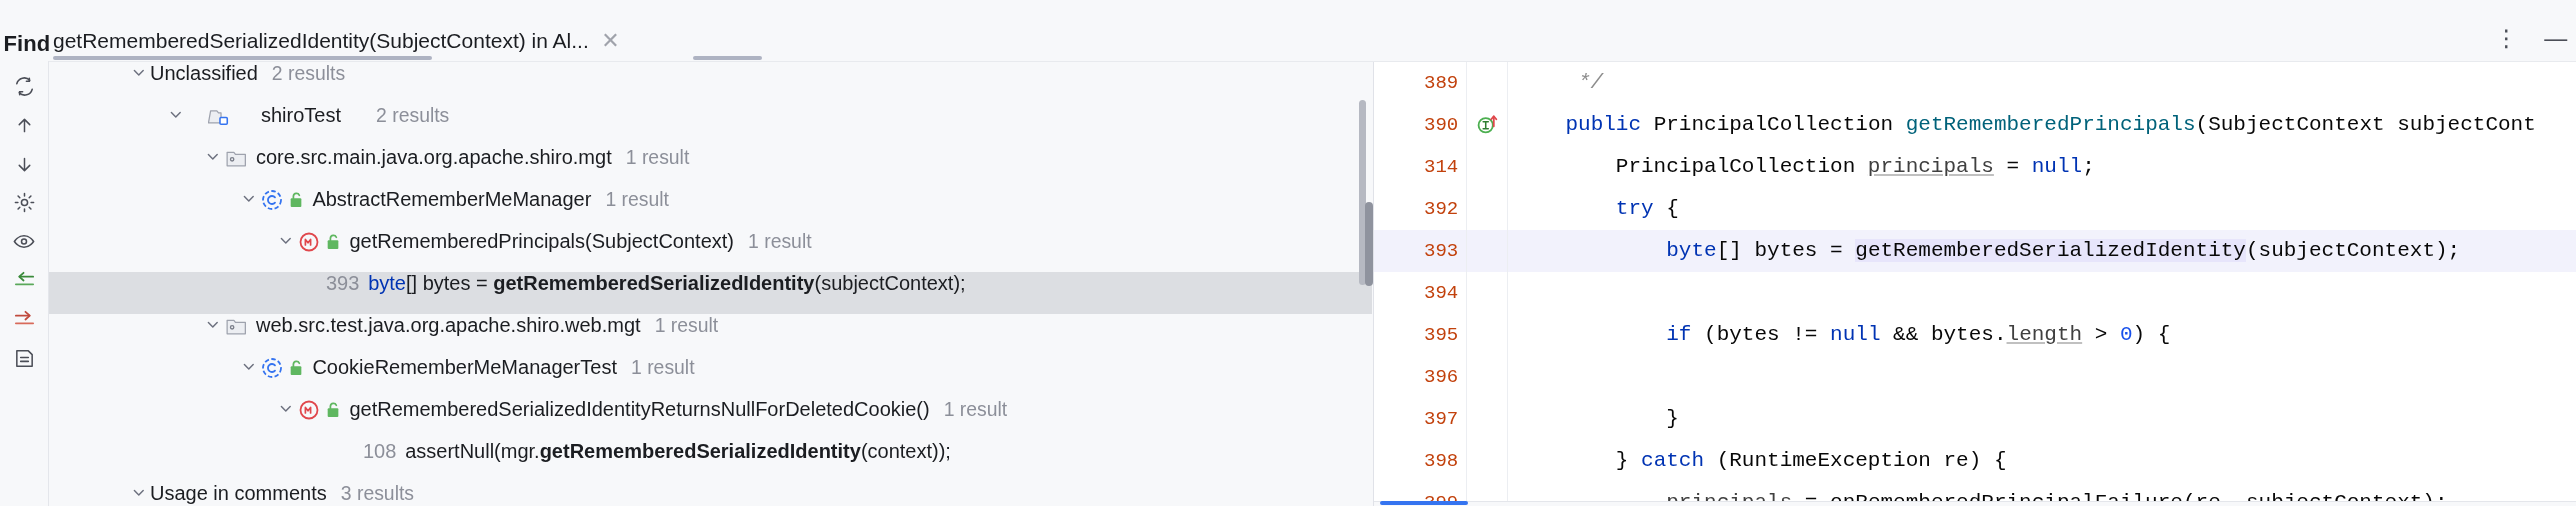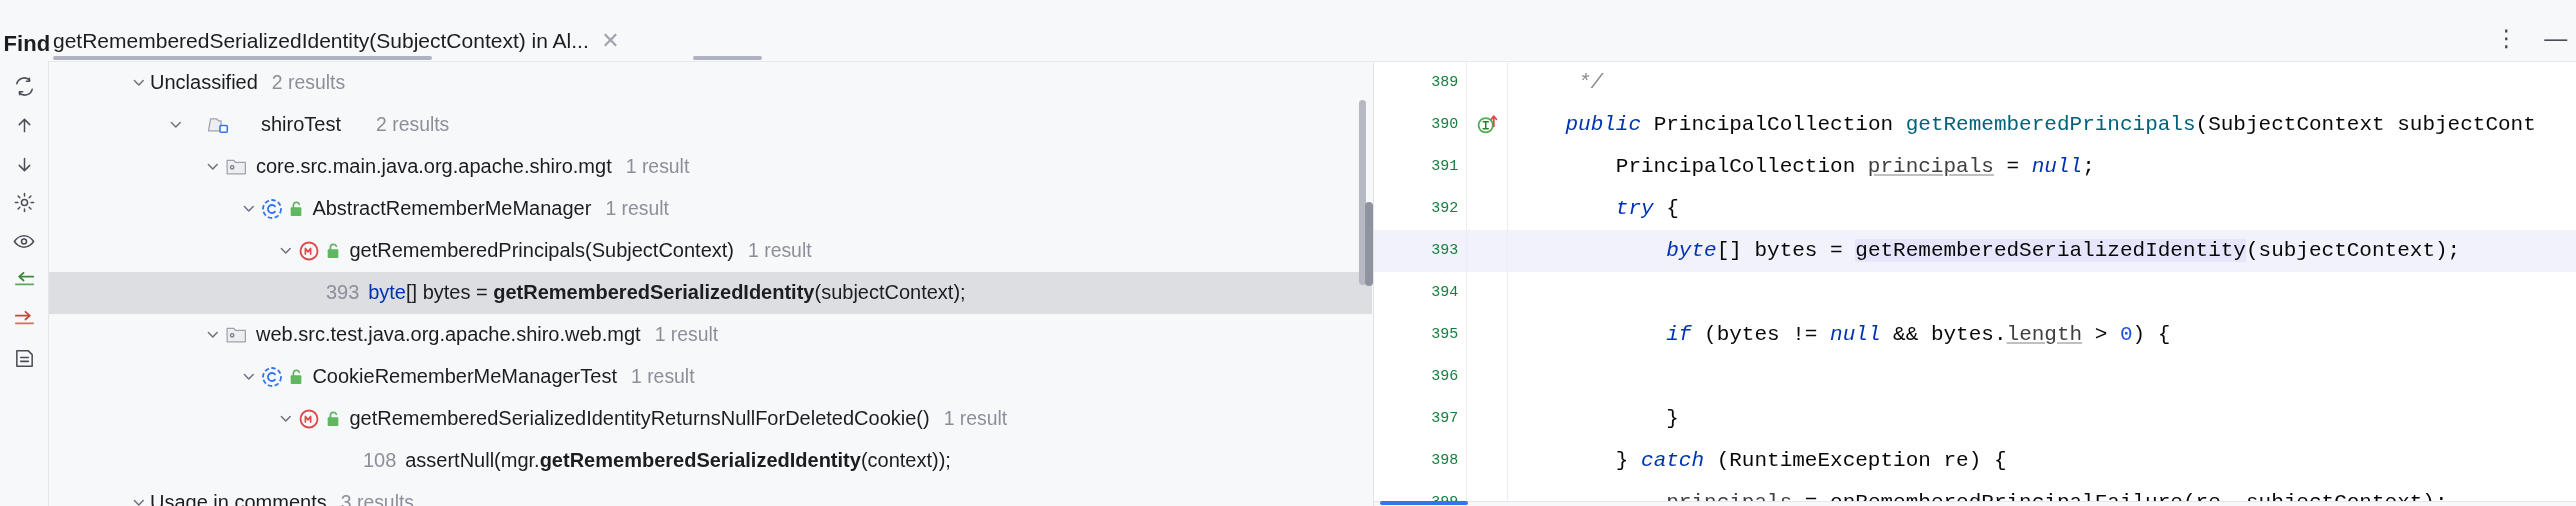--- a/index.html
+++ b/index.html
@@ -59,21 +59,21 @@
     cursor: pointer; border-radius: 3.5px;
   }
   .rail-btn svg { display:block; }
 
   
   .tree {
     position: absolute; left: 49px; top: 25.6px; width: 1323px; height: 481px;
     background: #f7f8fa; overflow: hidden;
   }
   .row {
-    height: 42px; display: flex; align-items: center; white-space: nowrap;
+    height: 42px; display: flex; align-items: flex-start; white-space: nowrap;
     font-size: 20px; color: #1b1d21;
   }
   .row.selected { background: #dcdee2; }
   .chev {
     width: 23px; height: 23px; flex: 0 0 23px;
     display: inline-flex; align-items: center; justify-content: center;
     color: #6c707e;
   }
   .chev svg { display:block; }
   .ico { flex: 0 0 auto; display:inline-flex; align-items:center; margin-right: 7px; }
@@ -107,26 +107,26 @@
     background: #ffffff; overflow: hidden;
   }
   .ed-line {
     height: 42px; display: flex; align-items: center;
     font-family: "Liberation Mono", monospace; font-size: 21px; color: #080808;
     white-space: pre;
   }
   .ed-line.hl { background: #f2f2fc; }
   .gutter {
     width: 93px; flex: 0 0 93px; text-align: right; padding-right: 8.8px;
-    color: #15803d; font-family: "Liberation Mono", monospace; font-size: 15px;
+    color: #c2410c; font-family: "Liberation Mono", monospace; font-size: 19px;
     user-select: none;
   }
   .gutter-ico { width: 41px; flex:0 0 41px; display:flex; align-items:center; justify-content:center; }
   .ed-code { padding-left: 7px; }
-  .e-kw { color: #0033b3; font-weight: 400; font-style: italic; }
+  .e-kw { color: #0033b3; font-weight: 400; }
   .e-cm { color: #8c8c8c; font-style: italic; }
   .e-mt { color: #00627a; }
   .e-fd { color: #404040; text-decoration: underline; text-decoration-color:#c0c0c0; }
   .e-num { color: #1750eb; }
   .e-hlsel { background: #e7e5fb; }
 
   .ed-sep {
     position:absolute; left: 1466px; top: 25.6px; width: 0.9px; height: 439px; background:#eceef2;
   }
   .ed-sep2 {
@@ -393,21 +393,21 @@
   <div class="tree-divider"></div>
 
   <div class="editor" id="editor-container">
       <div class="ed-line"><span class="gutter">389</span><span class="gutter-ico"></span><span class="ed-code"><span class="e-cm">     */</span></span></div>
       <div class="ed-line"><span class="gutter">390</span><span class="gutter-ico"><svg width="26.5" height="26.5" viewBox="0 0 26 26" fill="none">
             <circle cx="11.5" cy="14" r="7" stroke="#4caf50" stroke-width="1.8" fill="#fff"></circle>
             <path d="M9 10.6h5M9 17.4h5M11.5 10.6v6.8" stroke="#2f7d33" stroke-width="1.5" stroke-linecap="round"></path>
             <path d="M19.4 15V5.4" stroke="#e0474c" stroke-width="1.8" stroke-linecap="round"></path>
             <path d="M16.9 8.1l2.5-2.8 2.5 2.8" stroke="#e0474c" stroke-width="1.8" fill="none" stroke-linecap="round" stroke-linejoin="round"></path>
           </svg></span><span class="ed-code"><span>    </span><span class="e-kw">public</span><span> PrincipalCollection </span><span class="e-mt">getRememberedPrincipals</span><span>(SubjectContext subjectCont</span></span></div>
-      <div class="ed-line"><span class="gutter">391</span><span class="gutter-ico"></span><span class="ed-code"><span>        PrincipalCollection </span><span class="e-fd">principals</span><span> = </span><span class="e-kw">null</span><span>;</span></span></div>
+      <div class="ed-line"><span class="gutter">314</span><span class="gutter-ico"></span><span class="ed-code"><span>        PrincipalCollection </span><span class="e-fd">principals</span><span> = </span><span class="e-kw">null</span><span>;</span></span></div>
       <div class="ed-line"><span class="gutter">392</span><span class="gutter-ico"></span><span class="ed-code"><span>        </span><span class="e-kw">try</span><span> {</span></span></div>
       <div class="ed-line hl"><span class="gutter">393</span><span class="gutter-ico"></span><span class="ed-code"><span>            </span><span class="e-kw">byte</span><span>[] bytes = </span><span class="e-hlsel">getRememberedSerializedIdentity</span><span>(subjectContext)</span><span>;</span></span></div>
       <div class="ed-line"><span class="gutter">394</span><span class="gutter-ico"></span></div>
       <div class="ed-line"><span class="gutter">395</span><span class="gutter-ico"></span><span class="ed-code"><span>            </span><span class="e-kw">if</span><span> (bytes != </span><span class="e-kw">null</span><span> &amp;&amp; bytes.</span><span class="e-fd">length</span><span> &gt; </span><span class="e-num">0</span><span>) {</span></span></div>
       <div class="ed-line"><span class="gutter">396</span><span class="gutter-ico"></span></div>
       <div class="ed-line"><span class="gutter">397</span><span class="gutter-ico"></span><span class="ed-code"><span>            }</span></span></div>
       <div class="ed-line"><span class="gutter">398</span><span class="gutter-ico"></span><span class="ed-code"><span>        } </span><span class="e-kw">catch</span><span> (RuntimeException re) {</span></span></div>
       <div class="ed-line"><span class="gutter">399</span><span class="gutter-ico"></span><span class="ed-code"><span>            </span><span class="e-fd">principals</span><span> = onRememberedPrincipalFailure(re, subjectContext);</span></span></div>
     </div>
   <div class="ed-sep"></div>

